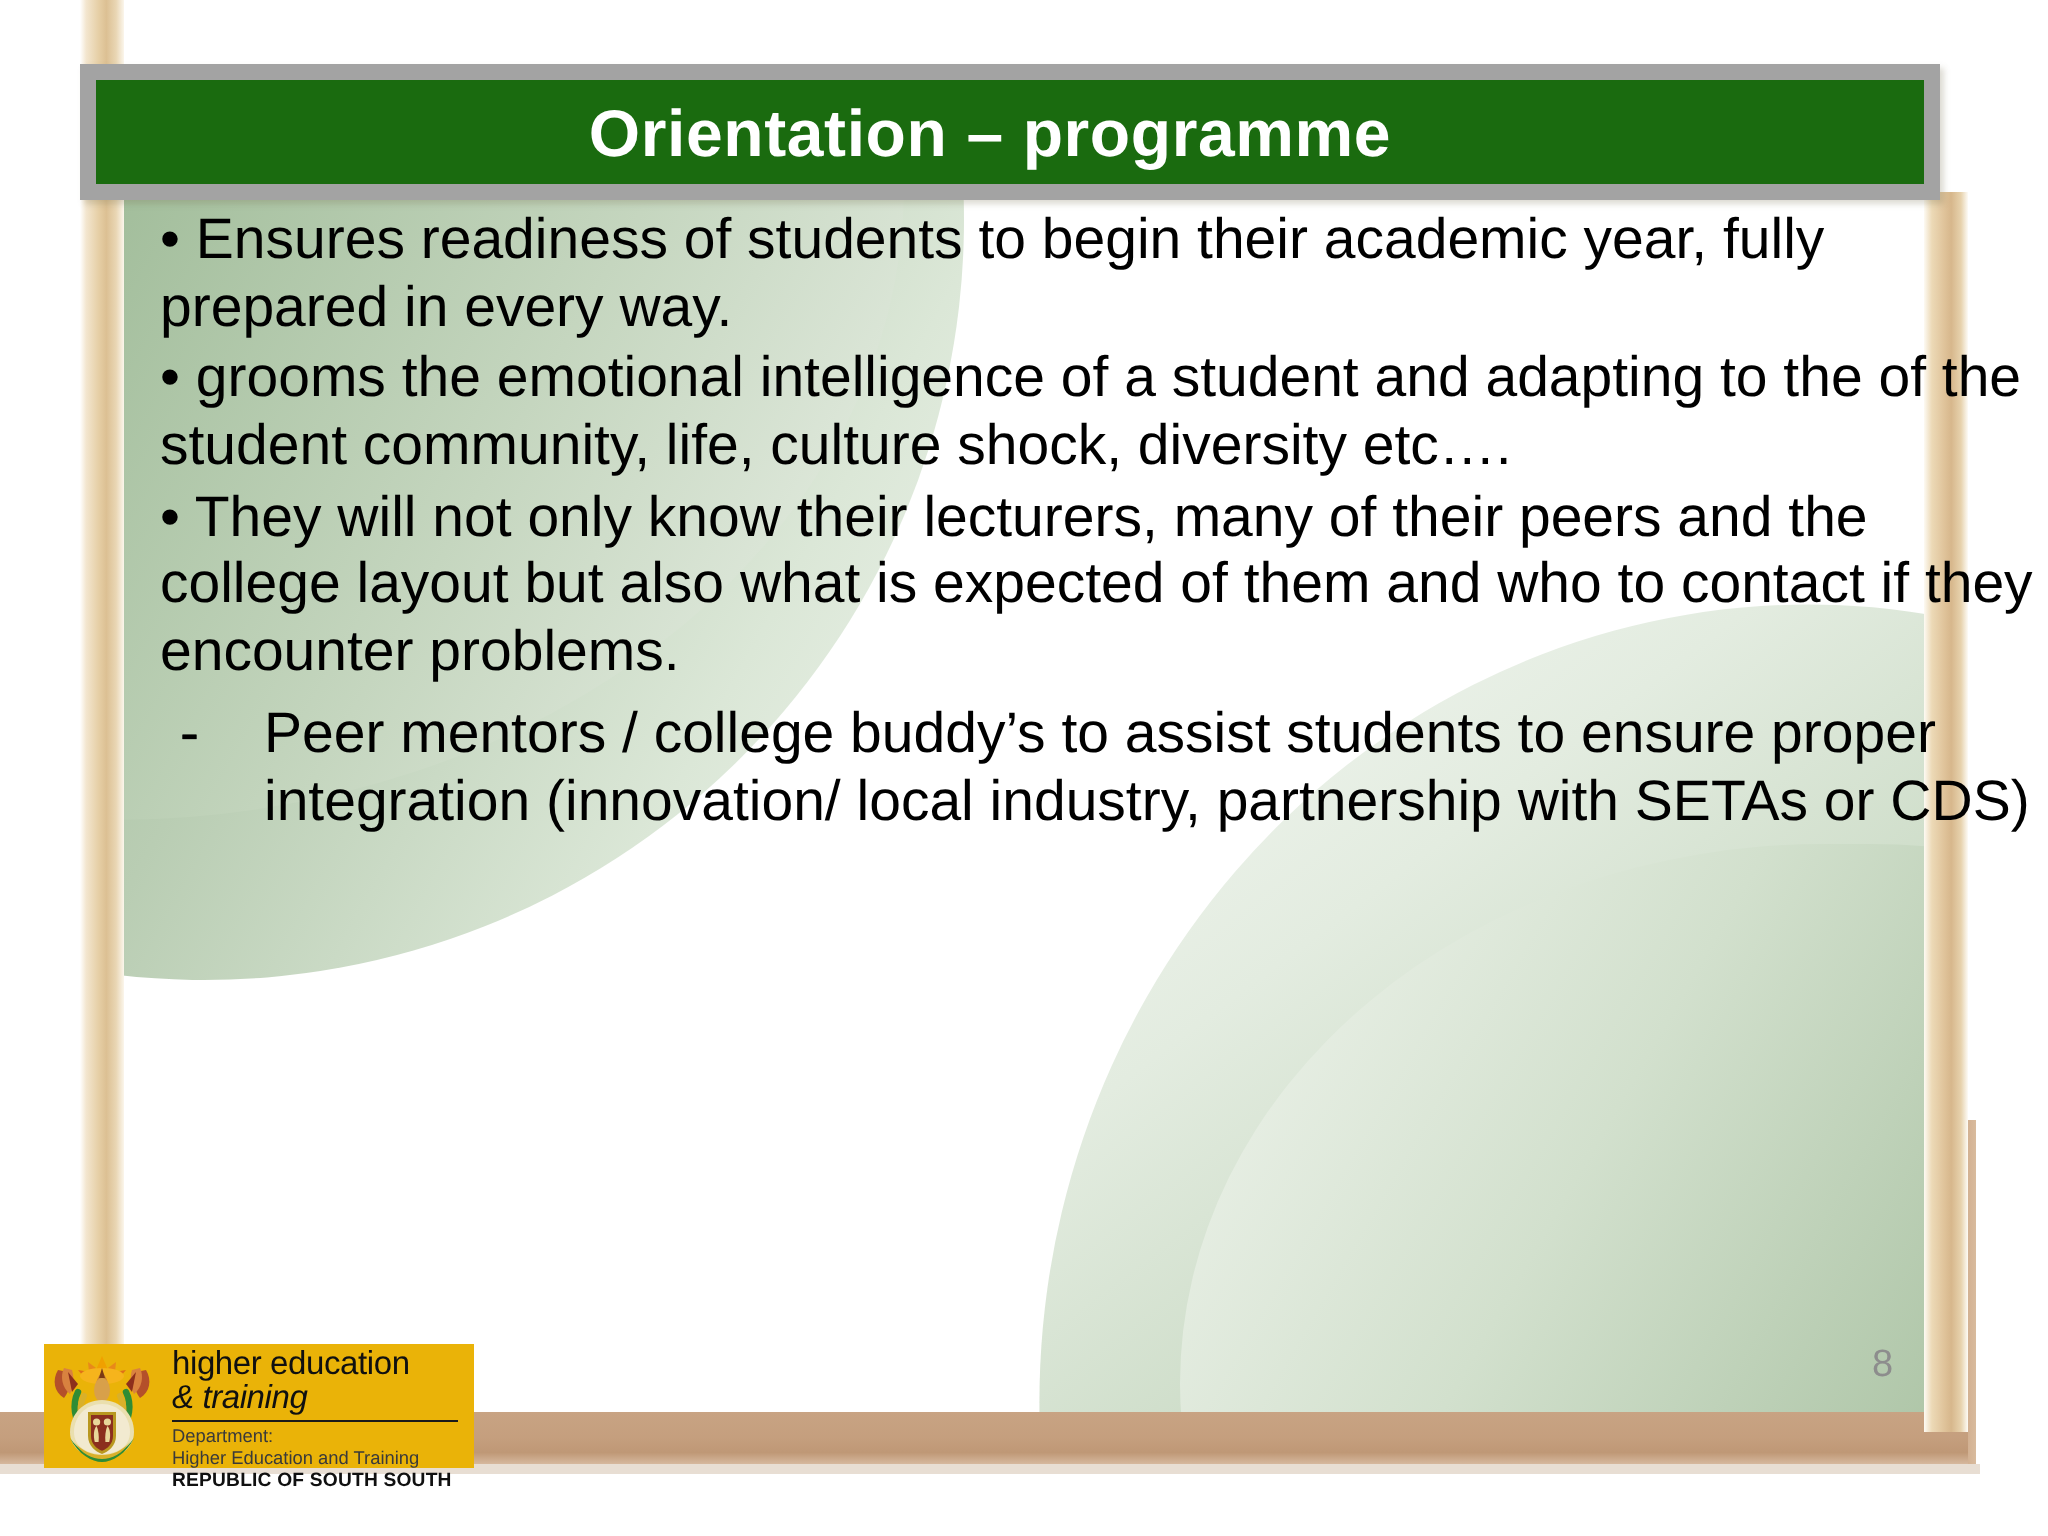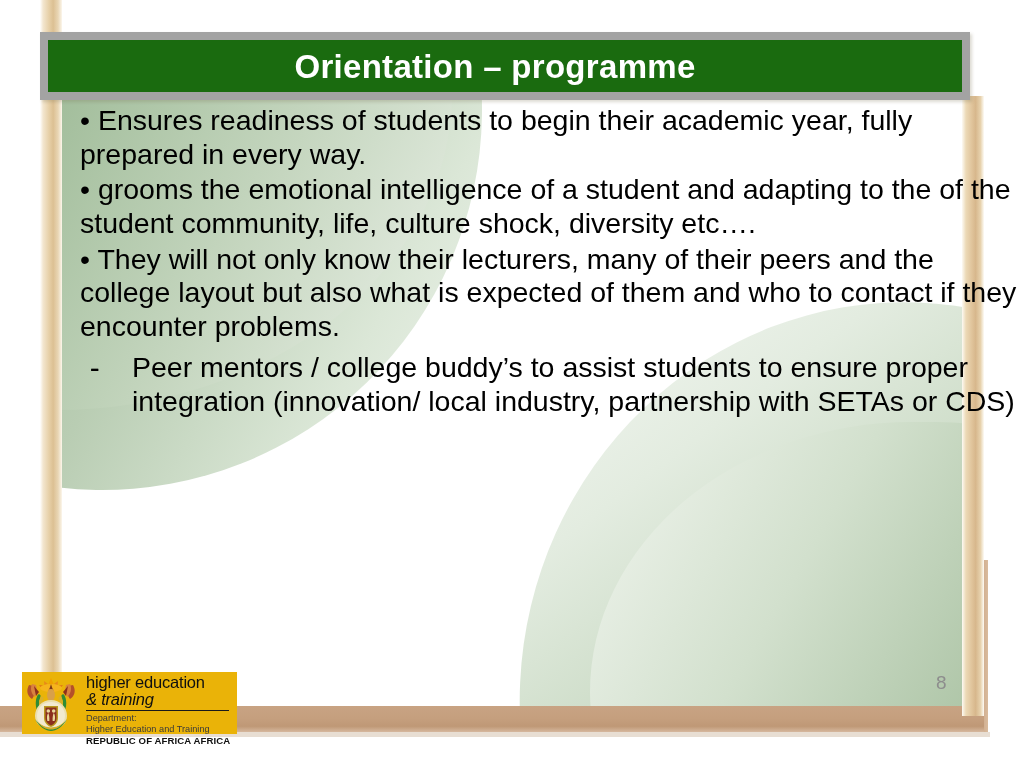--- a/index.html
+++ b/index.html
@@ -369,19 +369,19 @@
         <path d="M13 47 C17 55 24 59 29 59 C34 59 41 55 45 47 C41 53 35 56 29 56 C23 56 17 53 13 47 Z" fill="#2f8c35"></path>
         <path d="M15 49 C19 55 24 57.5 29 57.5 C34 57.5 39 55 43 49 C39 53.5 34 55.5 29 55.5 C24 55.5 19 53.5 15 49 Z" fill="#d9b02a"></path>
       </svg>
     </div>
     <div class="logo-words">
       <div class="logo-title1">higher education</div>
       <div class="logo-title2">&amp; training</div>
       <div class="logo-rule"></div>
       <div class="logo-sub1">Department:</div>
       <div class="logo-sub2">Higher Education and Training</div>
-      <div class="logo-sub3">REPUBLIC OF AFRICA AFRICA</div>
+      <div class="logo-sub3">REPUBLIC OF SOUTH SOUTH</div>
     </div>
   </div>
 
   <div class="page-number">8</div>
 
 </div>
 
 </body></html>

